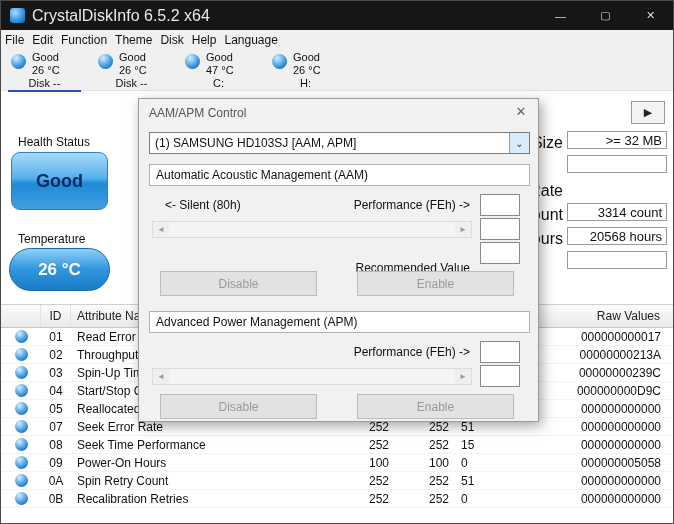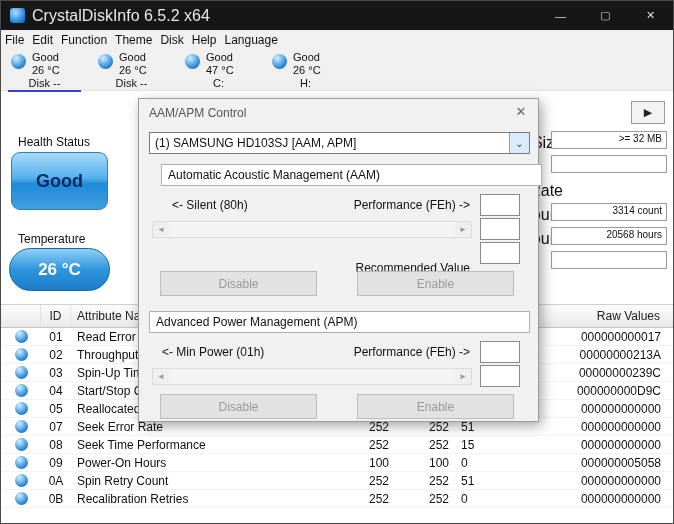--- a/index.html
+++ b/index.html
@@ -49,22 +49,22 @@
 
   .play-btn { position: absolute; left: 630px; top: 100px; width: 34px; height: 23px;
               border: 1px solid #9a9a9a; background: #f3f3f3; color: #222; font-size: 11px;
               display: flex; align-items: center; justify-content: center; }
 
   
   .right-panel { position: absolute; left: 480px; top: 130px; width: 186px; }
   .rp-row { position: relative; height: 24px; }
   .rp-label { position: absolute; right: 104px; top: 3px; font-size: 16px;
               white-space: nowrap; color: #111; }
-  .rp-box { position: absolute; right: 0; top: 0; width: 116px; height: 18px;
-            border: 1px solid #9a9a9a; background: #fff; font-size: 10px; color: #111;
+  .rp-box { position: absolute; right: 0; top: 0; width: 100px; height: 18px;
+            border: 1px solid #9a9a9a; background: #fff; font-size: 13px; color: #111;
             text-align: right; padding: 1px 4px 0 0; }
 
   
   .table { position: absolute; left: 0; top: 303px; right: 0; }
   .t-head { display: flex; height: 24px; align-items: center; font-size: 12px; color: #222;
             background: linear-gradient(#fcfcfc, #e9e9e9);
             border-top: 1px solid #d0d0d0; border-bottom: 1px solid #c6c6c6; }
   .t-head > span { border-right: 1px solid #e2e2e2; height: 100%; display: flex; align-items: center; }
   .t-row { display: flex; height: 18px; align-items: center; font-size: 12px; color: #111;
            border-bottom: 1px solid #f3f3f3; background: #fff; }
@@ -354,37 +354,36 @@
 
   <div class="dialog">
     <div class="dlg-title">AAM/APM Control</div>
     <div class="dlg-close">✕</div>
 
     <div class="combo">
       <span class="combo-text">(1) SAMSUNG HD103SJ [AAM, APM]</span>
       <span class="combo-arrow">⌄</span>
     </div>
 
-    <div class="group-strip" style="top:65px;margin-left:12px;">Automatic Acoustic Management (AAM)</div>
-    <div class="dlg-lbl" style="left:33px; top:99px;text-align:center;">&lt;- Silent (80h)</div>
+    <div class="group-strip" style="top:65px;">Automatic Acoustic Management (AAM)</div>
+    <div class="dlg-lbl" style="left:26px; top:99px;text-align:center;">&lt;- Silent (80h)</div>
     <div class="dlg-lbl" style="right:68px; top:99px;">Performance (FEh) -&gt;</div>
     <div class="vbox" style="top:95px;"></div>
     <div class="scrollbar" style="top:122px;">
       <span class="sb-arrow">◄</span>
       <span class="sb-track"></span>
       <span class="sb-arrow">►</span>
     </div>
     <div class="vbox" style="top:119px;"></div>
     <div class="dlg-lbl" style="right:68px; top:162px;">Recommended Value</div>
     <div class="vbox" style="top:143px;"></div>
     <div class="dlg-btn" style="left:21px; top:172px;">Disable</div>
     <div class="dlg-btn" style="left:218px; top:172px;">Enable</div>
 
     <div class="group-strip" style="top:212px;">Advanced Power Management (APM)</div>
-    <div class="dlg-lbl" style="left:23px; top:246px;">&lt;- Min Power (01h)</div>
     <div class="dlg-lbl" style="right:68px; top:246px;">Performance (FEh) -&gt;</div>
     <div class="vbox" style="top:242px;"></div>
     <div class="scrollbar" style="top:269px;">
       <span class="sb-arrow">◄</span>
       <span class="sb-track"></span>
       <span class="sb-arrow">►</span>
     </div>
     <div class="vbox" style="top:266px;"></div>
     <div class="dlg-btn" style="left:21px; top:295px;">Disable</div>
     <div class="dlg-btn" style="left:218px; top:295px;">Enable</div>

